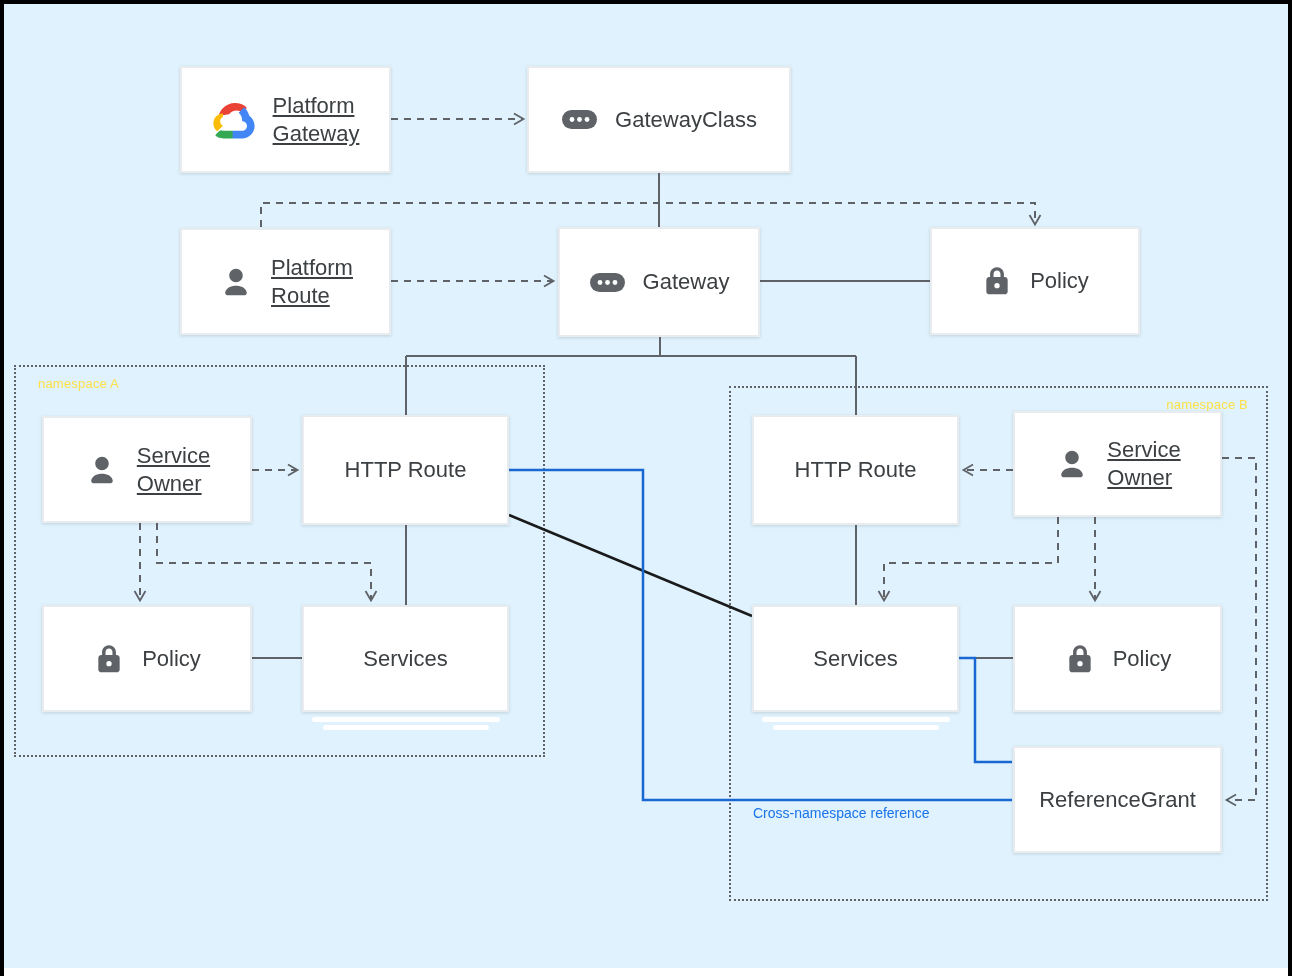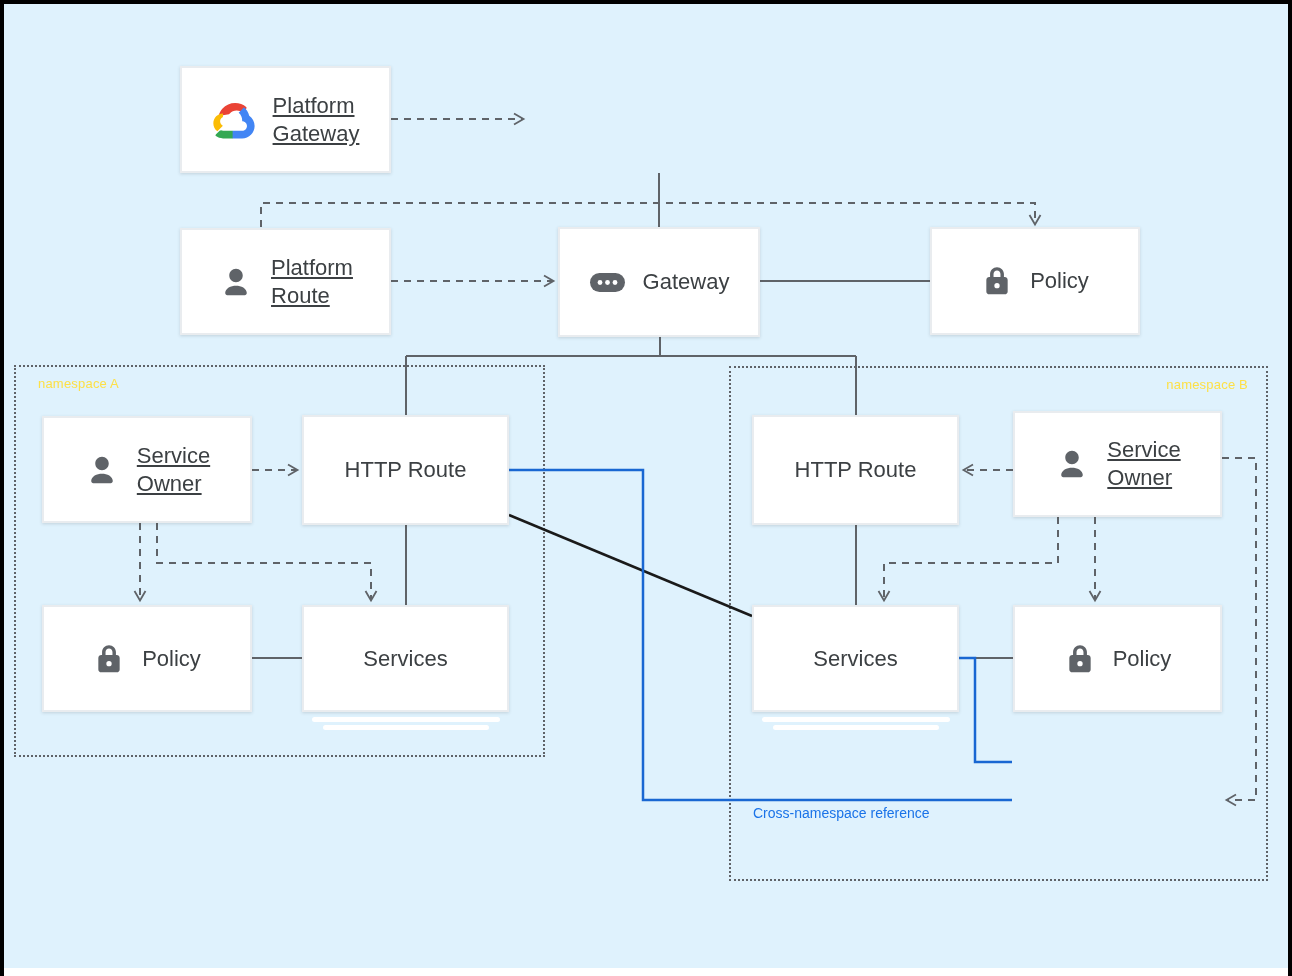--- a/index.html
+++ b/index.html
@@ -21,21 +21,21 @@
 </head>
 <body>
 
 <div class="frame">
   <div class="canvas"></div>
 
   <div class="layer" style="pointer-events:none;">
     <div class="group" style="left:14px;top:365px;width:531px;height:392px;">
       <span class="group-label" style="left:22px;top:9px;">namespace A</span>
     </div>
-    <div class="group" style="left:729px;top:366px;width:539px;height:515px;text-decoration:underline;">
+    <div class="group" style="left:729px;top:386px;width:539px;height:515px;text-decoration:underline;">
       <span class="group-label" style="right:18px;top:9px;">namespace B</span>
     </div>
   </div>
 
   <svg class="wires" width="1292" height="976" viewBox="0 0 1292 976">
     <defs>
       <marker id="arrowG" viewBox="0 0 16 16" refX="12" refY="8" markerWidth="16" markerHeight="16" orient="auto" markerUnits="userSpaceOnUse">
         <path d="M3 2.5 L12.5 8 L3 13.5" fill="none" stroke="#5f6368" stroke-width="1.8"></path>
       </marker>
     </defs>
@@ -81,42 +81,53 @@
         <path fill="#34A853" d="M20.9 73.7h20.2V57.6H20.9c-1.4 0-2.9-.3-4.2-.9l-2.9.9-8.1 8.1-.7 2.7c4.6 3.5 10.2 5.3 15.9 5.3z"></path>
         <path fill="#FBBC05" d="M20.9 21.3C9.6 21.4.7 30.4.5 41.7c-.1 6.6 3 12.9 8.5 17l11.7-11.8c-5.1-2.3-7.3-8.3-5-13.4 1-2.3 2.8-4 5-5z"></path>
       </svg>
     </span>
     <span class="two-line">
       <span>Platform</span>
       <span>Gateway</span>
     </span>
   </div>
 
-
-  <div class="node" style="left:180px;top:228px;width:211px;height:107px;">
-    <span class="icon">
-      <svg width="36" height="36" viewBox="0 0 24 24" fill="#5f6368">
-        <path d="M12 12.2c2.5 0 4.5-2 4.5-4.5S14.5 3.2 12 3.2 7.5 5.2 7.5 7.7s2 4.5 4.5 4.5zm0 2.3c-3.4 0-7.2 1.7-7.2 4.9 0 .8.6 1.4 1.4 1.4h11.6c.8 0 1.4-.6 1.4-1.4 0-3.2-3.8-4.9-7.2-4.9z"></path>
-      </svg>
-    </span>
-    <span class="two-line">
-      <span>Platform</span>
-      <span>Route</span>
-    </span>
-  </div>
-
-  <div class="node" style="left:558px;top:227px;width:202px;height:110px;text-align:right;">
+  <div class="node" style="left:527px;top:66px;width:264px;height:107px;">
     <span class="icon">
       <svg width="37" height="21" viewBox="0 0 37 21">
         <rect x="1" y="1" width="35" height="19" rx="9.5" fill="#5f6368"></rect>
         <circle cx="11" cy="10.5" r="2.4" fill="#fff"></circle>
           <circle cx="18.5" cy="10.5" r="2.4" fill="#fff"></circle>
           <circle cx="26" cy="10.5" r="2.4" fill="#fff"></circle>
       </svg>
     </span>
+    <span>GatewayClass</span>
+  </div>
+
+  <div class="node" style="left:180px;top:228px;width:211px;height:107px;">
+    <span class="icon">
+      <svg width="36" height="36" viewBox="0 0 24 24" fill="#5f6368">
+        <path d="M12 12.2c2.5 0 4.5-2 4.5-4.5S14.5 3.2 12 3.2 7.5 5.2 7.5 7.7s2 4.5 4.5 4.5zm0 2.3c-3.4 0-7.2 1.7-7.2 4.9 0 .8.6 1.4 1.4 1.4h11.6c.8 0 1.4-.6 1.4-1.4 0-3.2-3.8-4.9-7.2-4.9z"></path>
+      </svg>
+    </span>
+    <span class="two-line">
+      <span>Platform</span>
+      <span>Route</span>
+    </span>
+  </div>
+
+  <div class="node" style="left:558px;top:227px;width:202px;height:110px;text-align:right;">
+    <span class="icon">
+      <svg width="37" height="21" viewBox="0 0 37 21">
+        <rect x="1" y="1" width="35" height="19" rx="9.5" fill="#5f6368"></rect>
+        <circle cx="11" cy="10.5" r="2.4" fill="#fff"></circle>
+          <circle cx="18.5" cy="10.5" r="2.4" fill="#fff"></circle>
+          <circle cx="26" cy="10.5" r="2.4" fill="#fff"></circle>
+      </svg>
+    </span>
     <span>Gateway</span>
   </div>
 
   <div class="node" style="left:930px;top:227px;width:210px;height:108px;">
     <span class="icon">
       <svg width="32" height="36" viewBox="0 0 24 24">
         <path fill="#5f6368" d="M12 1.6c-2.9 0-5.2 2.3-5.2 5.2V9H6.2C5 9 4 10 4 11.2v8.6C4 21 5 22 6.2 22h11.6c1.2 0 2.2-1 2.2-2.2v-8.6C20 10 19 9 17.8 9h-.6V6.8c0-2.9-2.3-5.2-5.2-5.2zm0 2.6c1.5 0 2.6 1.2 2.6 2.6V9H9.4V6.8c0-1.4 1.1-2.6 2.6-2.6z"></path>
         <circle cx="12" cy="15.5" r="2" fill="#fff"></circle>
       </svg>
     </span>
@@ -176,17 +187,20 @@
   <div class="node" style="left:1013px;top:605px;width:209px;height:107px;">
     <span class="icon">
       <svg width="32" height="36" viewBox="0 0 24 24">
         <path fill="#5f6368" d="M12 1.6c-2.9 0-5.2 2.3-5.2 5.2V9H6.2C5 9 4 10 4 11.2v8.6C4 21 5 22 6.2 22h11.6c1.2 0 2.2-1 2.2-2.2v-8.6C20 10 19 9 17.8 9h-.6V6.8c0-2.9-2.3-5.2-5.2-5.2zm0 2.6c1.5 0 2.6 1.2 2.6 2.6V9H9.4V6.8c0-1.4 1.1-2.6 2.6-2.6z"></path>
         <circle cx="12" cy="15.5" r="2" fill="#fff"></circle>
       </svg>
     </span>
     <span>Policy</span>
   </div>
 
+  <div class="node" style="left:1013px;top:746px;width:209px;height:107px;">
+    <span>ReferenceGrant</span>
+  </div>
 
   <div class="cross-label" style="left:753px;top:805px;">Cross-namespace reference</div>
 
   <div class="bottom-strip"></div>
 </div>
 
 </body></html>

